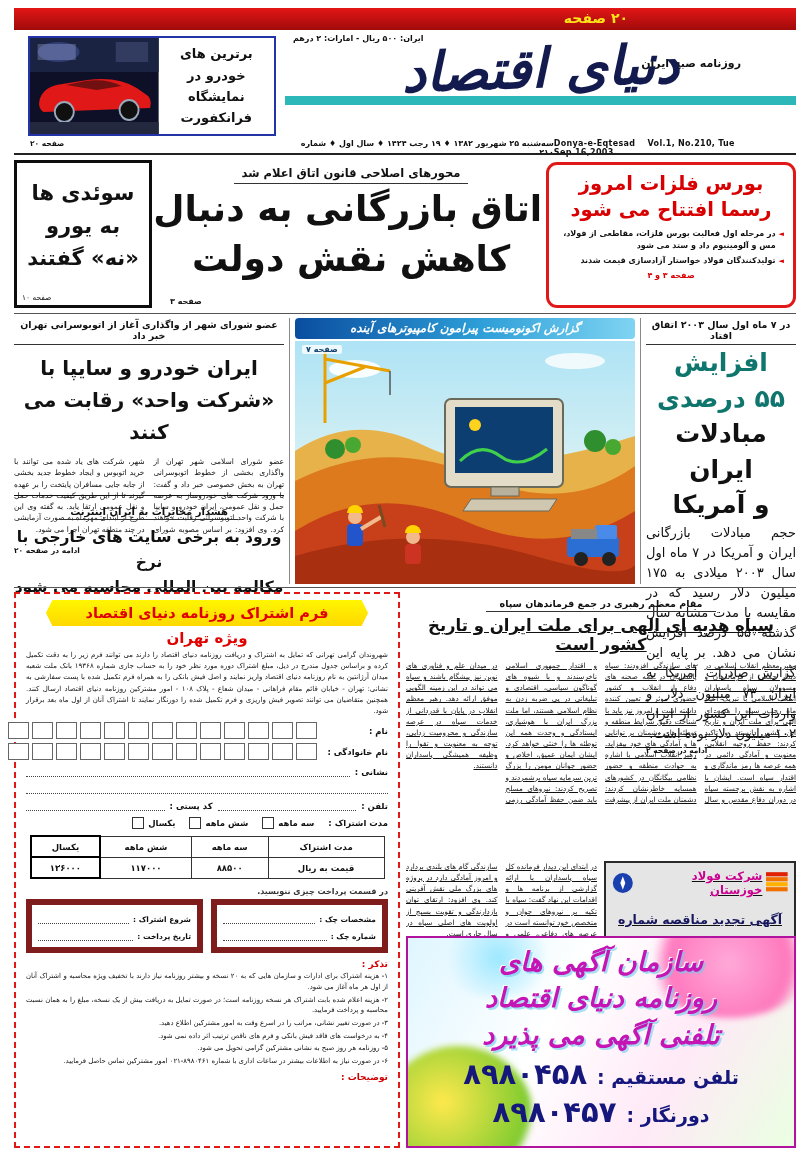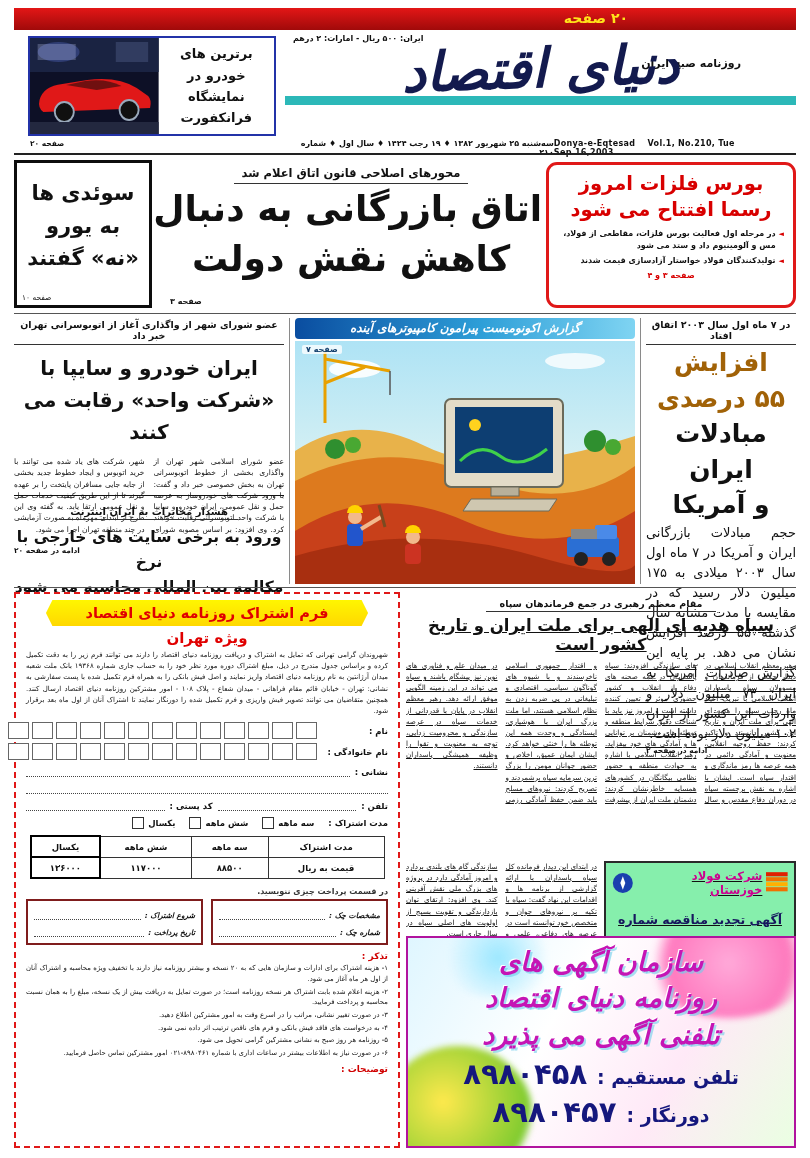--- a/index.html
+++ b/index.html
@@ -62,31 +62,31 @@
   .internet-ref{position:absolute;bottom:3px;left:6px;font-size:7.5px;font-weight:bold;}
   .illo{position:absolute;top:318px;left:295px;width:340px;height:266px;}
   .illo-head{height:21px;background:linear-gradient(90deg,#0a4da0,#2e9fd8 55%,#7fd4f2);
              border-radius:4px;color:#fff;font-weight:bold;font-style:italic;font-size:12px;
              text-align:center;line-height:21px;}
   .illo svg{display:block;width:100%;height:243px;margin-top:2px;}
   .illo-ref{position:absolute;top:27px;left:7px;font-size:8px;font-weight:bold;color:#13406e;
             background:rgba(255,255,255,.78);padding:0 4px;border-radius:2px;z-index:3;}
   .trade{position:absolute;top:319px;left:646px;width:150px;}
   .trade-line{font-size:25px;font-weight:bold;text-align:center;line-height:1.42;white-space:nowrap;}
-  .trade-line.red{color:#a16207;}
+  .trade-line.red{color:#0f766e;}
   .trade-body{margin-top:0;font-size:13px;line-height:1.55;text-align:justify;}
   
   .sepah{position:absolute;top:592px;left:406px;width:390px;text-decoration:underline;}
   .sepah-kicker{text-align:center;}
   .sepah-kicker span{display:inline-block;font-size:9.5px;font-weight:bold;border-bottom:1px solid #333;padding:0 14px 2px;}
   .sepah-h{font-size:16.5px;font-weight:bold;text-align:center;margin-top:4px;}
   .sepah-body{margin-top:6px;font-size:7.2px;line-height:1.55;text-align:justify;
               column-count:4;column-gap:8px;height:196px;overflow:hidden;}
   .sepah-row{display:flex;gap:7px;margin-top:5px;height:108px;}
-  .steel-ad{width:192px;border:2px solid #2a2a2a;position:relative;box-sizing:border-box;padding:6px 6px 14px;background:#86efac;}
+  .steel-ad{width:192px;border:2px solid #2a2a2a;position:relative;box-sizing:border-box;padding:6px 6px 14px;background:#e5e5e5;}
   .steel-top{display:flex;align-items:center;justify-content:space-between;gap:4px;}
   .steel-company{font-size:11.5px;font-weight:bold;color:#cc0090;}
   .steel-title{font-size:12.5px;font-weight:bold;color:#17175e;text-align:center;margin-top:12px;line-height:1.7;}
   .steel-ref{position:absolute;bottom:3px;left:6px;font-size:7.5px;font-weight:bold;}
   .sepah-side{flex:1;font-size:7.2px;line-height:1.55;text-align:justify;column-count:2;column-gap:8px;overflow:hidden;}
   
   .ads-org{position:absolute;top:936px;left:406px;width:390px;height:212px;border:2px solid #b1139e;
            box-sizing:border-box;overflow:hidden;background:linear-gradient(120deg,#dff6ff,#ffffff 38%,#ffe9f7 68%,#eaffe2);}
   .blob{position:absolute;border-radius:50%;filter:blur(3px);}
   .blob1{left:-25px;bottom:-40px;width:150px;height:140px;background:radial-gradient(circle at 40% 40%,#ffe94d,#7ecb2f 70%,transparent 75%);}
@@ -111,21 +111,21 @@
   .cell{width:19px;height:15px;border:1px solid #666;background:#fff;flex:none;}
   .addr-row{display:flex;gap:5px;margin:6px 2px;font-size:8.5px;font-weight:bold;align-items:flex-end;}
   .dotline{flex:1;border-bottom:1px dotted #444;height:10px;}
   .duration-row{display:flex;gap:14px;font-size:8.5px;font-weight:bold;align-items:center;margin:6px 2px;}
   .chk{width:10px;height:10px;border:1.5px solid #333;display:inline-block;vertical-align:middle;margin-inline-start:4px;background:#fff;}
   table.price{width:97%;margin:4px auto;border-collapse:collapse;font-size:8.5px;font-weight:bold;text-align:center;}
   table.price td,table.price th{border:1px solid #333;padding:4.5px 2px;}
   table.price .strong-col{border:2.5px solid #000;}
   .pay-note{font-size:8px;font-weight:bold;margin:8px 2px 3px;color:#333;}
   .pay-boxes{display:flex;gap:8px;margin:0 2px;}
-  .pay-box{flex:1;border:2px solid #7f1d1d;padding:2px 6px 4px;font-style:italic;}
+  .pay-box{flex:1;border:6px solid #7f1d1d;padding:2px 6px 4px;}
   .pay-row{display:flex;align-items:flex-end;gap:4px;font-size:7.5px;font-weight:bold;margin:6px 0 2px;}
   .notes-title{color:#d00000;font-weight:bold;font-size:9px;margin:6px 2px 2px;}
   .note{font-size:6.9px;line-height:1.55;text-align:justify;margin:2px 2px;}
   .sub-footer{color:#d00000;font-weight:bold;font-size:9px;margin:5px 2px 0;}
 </style>
 </head>
 <body>
 
 <div class="page">
 

